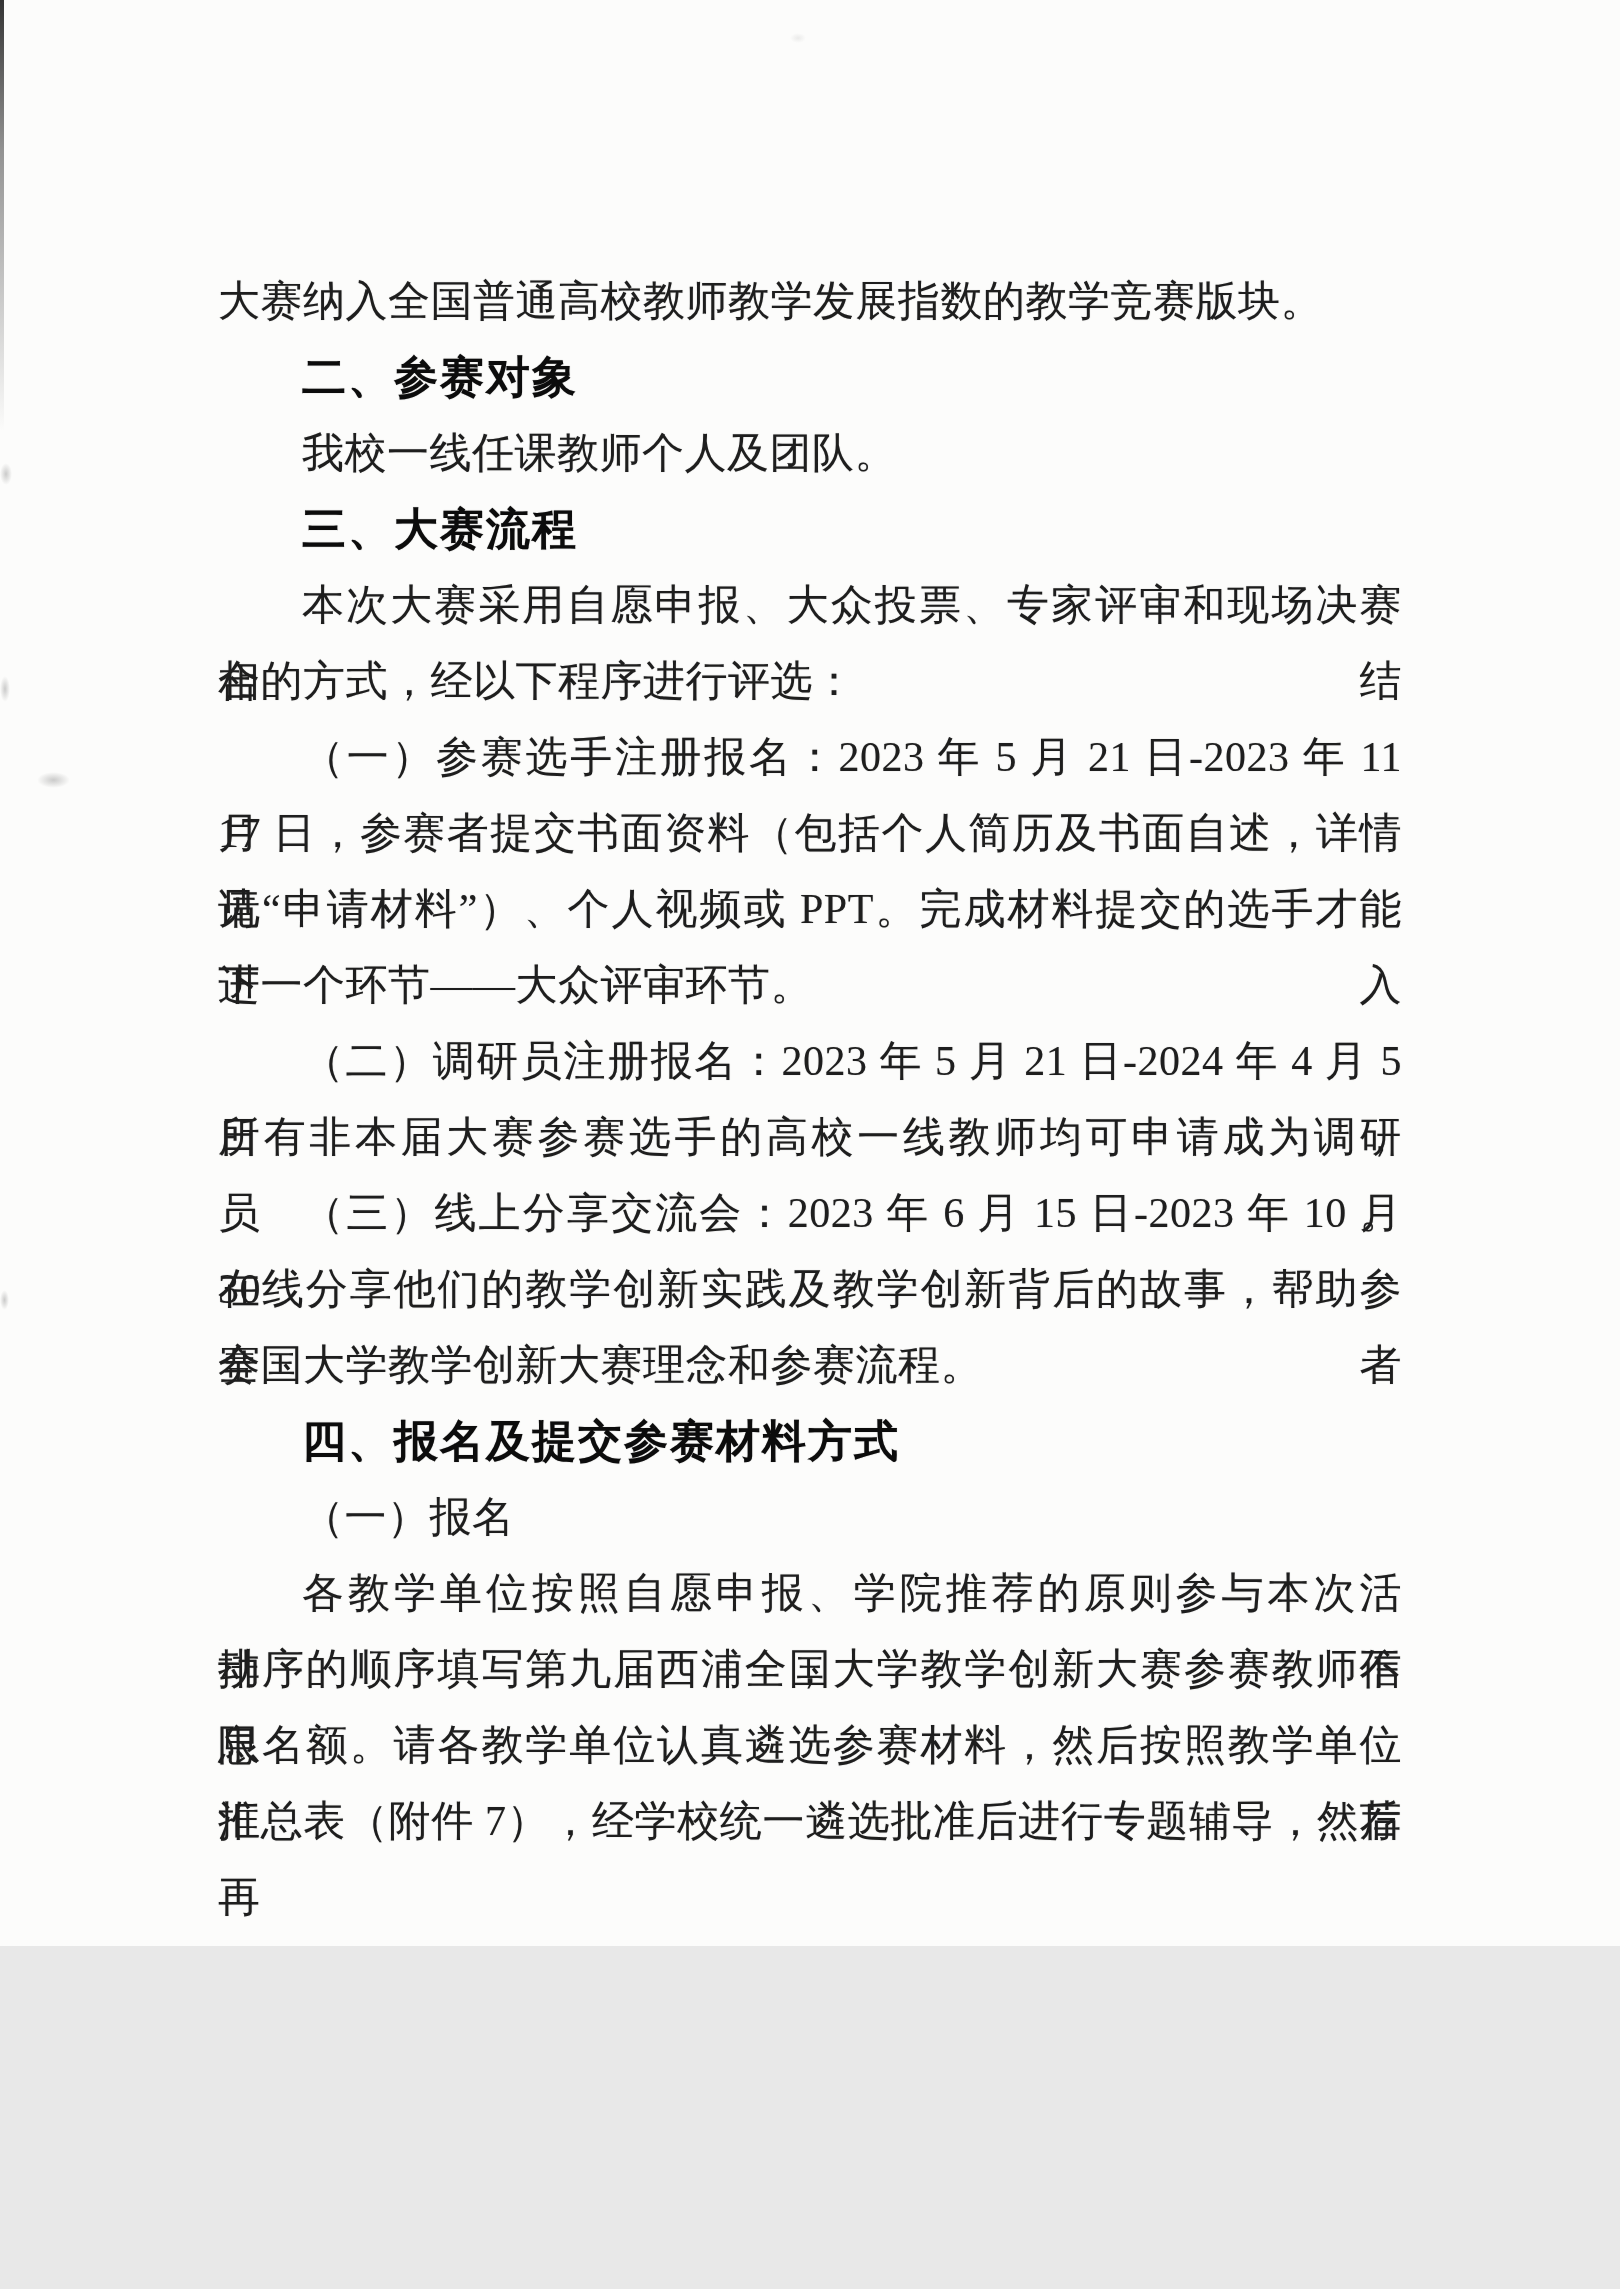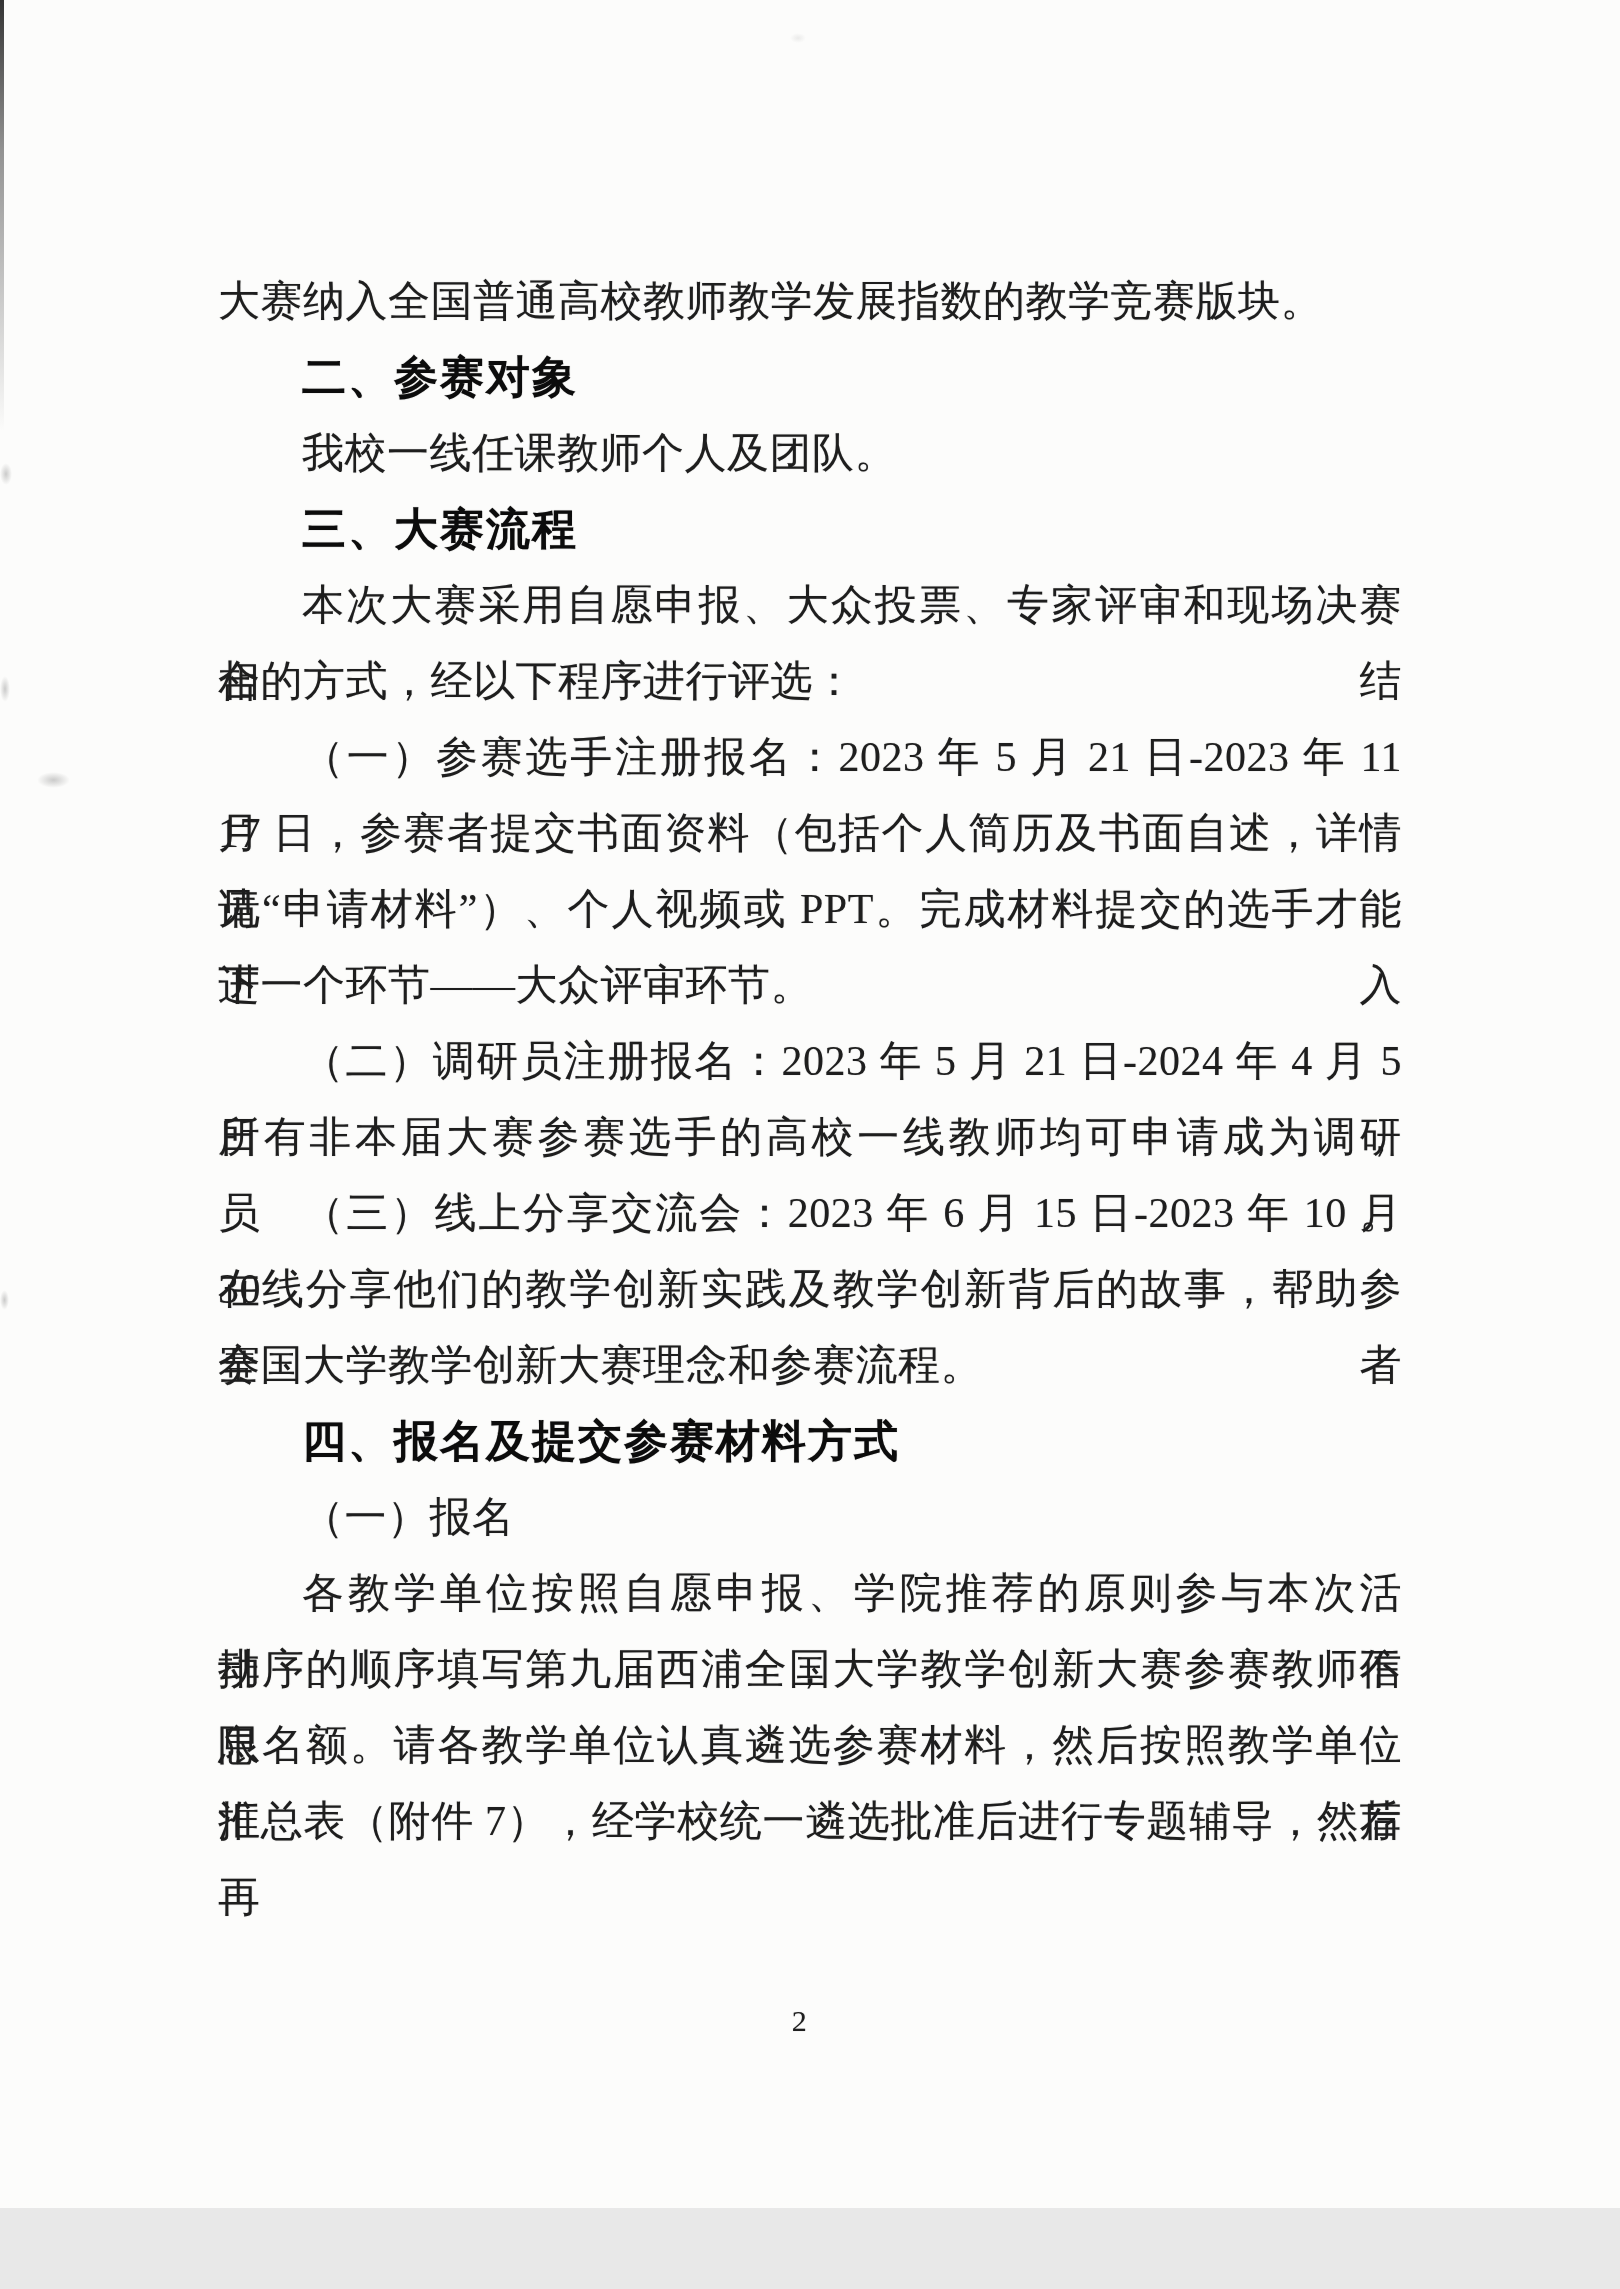--- a/index.html
+++ b/index.html
@@ -3,21 +3,21 @@
 <meta charset="utf-8">
 <style>
   html, body {
     margin: 0;
     padding: 0;
     background: #e8e8e8;
   }
   .page {
     position: relative;
     width: 1620px;
-    height: 2208px;
+    height: 1946px;
     background: #fcfcfb;
     overflow: hidden;
     font-family: "Liberation Serif", "DejaVu Serif", serif;
   }
   .text-block {
     position: absolute;
     left: 218px;
     top: 263px;
     width: 1184px;
   }

